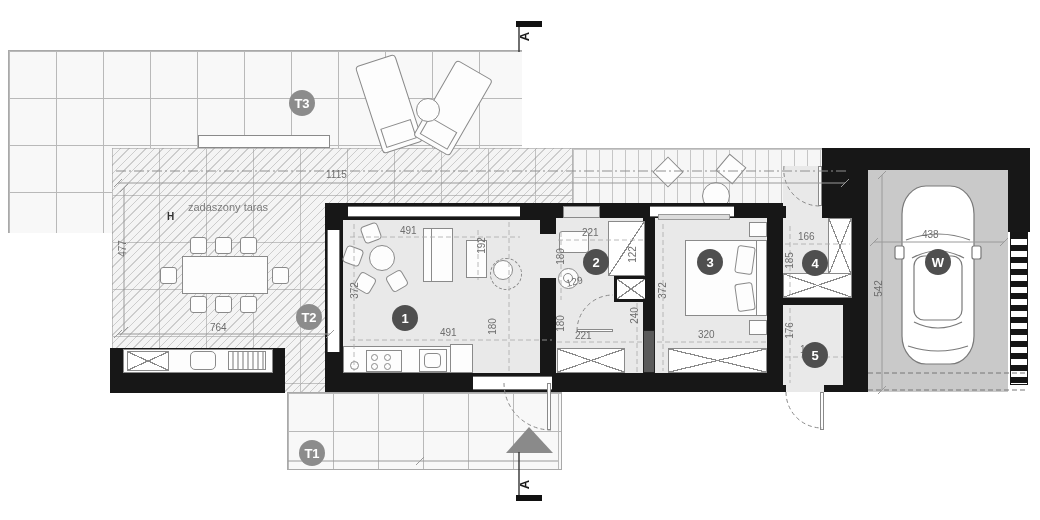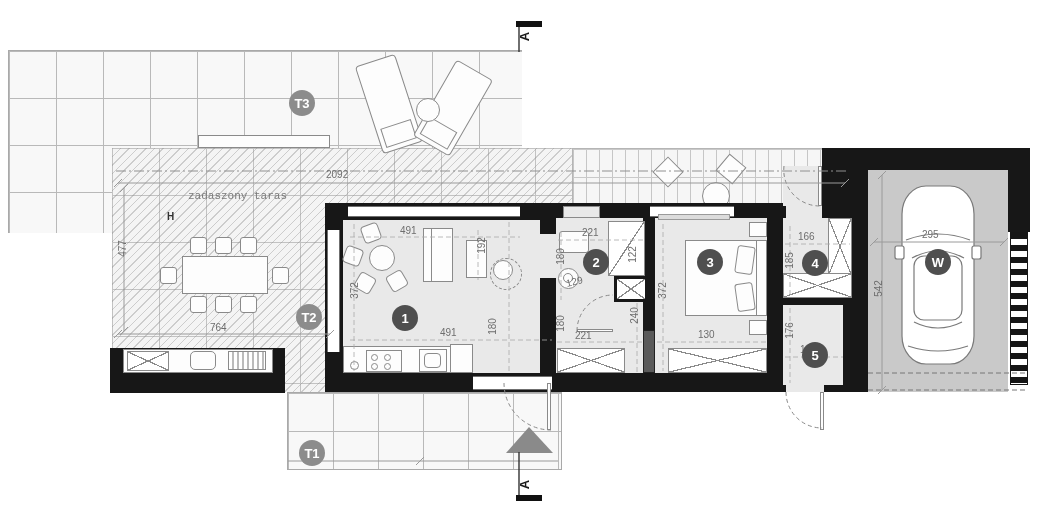--- a/index.html
+++ b/index.html
@@ -243,34 +243,34 @@
   <div class="abs badge tbadge" style="left:289px;top:90px;">T3</div>
   <div class="abs badge tbadge" style="left:296px;top:304px;">T2</div>
   <div class="abs badge tbadge" style="left:299px;top:440px;">T1</div>
   <div class="abs badge rbadge" style="left:392px;top:305px;">1</div>
   <div class="abs badge rbadge" style="left:583px;top:249px;">2</div>
   <div class="abs badge rbadge" style="left:697px;top:249px;">3</div>
   <div class="abs badge rbadge" style="left:802px;top:250px;">4</div>
   <div class="abs badge rbadge" style="left:802px;top:342px;">5</div>
   <div class="abs badge rbadge" style="left:925px;top:249px;">W</div>
 
-  <div class="abs note" style="left:188px;top:190px;font-family:Liberation Mono, monospace;">zadaszony taras</div>
+  <div class="abs note" style="left:188px;top:201px;">zadaszony taras</div>
   <div class="abs" style="left:167px;top:211px;font-size:10px;font-weight:bold;color:#333;z-index:38;">H</div>
 
-  <div class="abs dim" style="left:326px;top:169px;">2092</div>
+  <div class="abs dim" style="left:326px;top:169px;">1115</div>
   <div class="abs dim" style="left:210px;top:322px;">764</div>
   <div class="abs dim" style="left:400px;top:225px;">491</div>
   <div class="abs dim" style="left:440px;top:327px;">491</div>
   <div class="abs dim" style="left:582px;top:227px;">221</div>
   <div class="abs dim" style="left:566px;top:276px;transform:rotate(-14deg);">129</div>
   <div class="abs dim" style="left:575px;top:330px;">221</div>
-  <div class="abs dim" style="left:698px;top:329px;">130</div>
+  <div class="abs dim" style="left:698px;top:329px;">320</div>
   <div class="abs dim" style="left:798px;top:231px;">166</div>
   <div class="abs dim" style="left:800px;top:344px;">166</div>
-  <div class="abs dim" style="left:922px;top:229px;">295</div>
+  <div class="abs dim" style="left:922px;top:229px;">438</div>
 
   <div class="abs dim dimv" style="left:105px;top:243px;">477</div>
   <div class="abs dim dimv" style="left:337px;top:285px;">372</div>
   <div class="abs dim dimv" style="left:464px;top:240px;">192</div>
   <div class="abs dim dimv" style="left:475px;top:321px;">180</div>
   <div class="abs dim dimv" style="left:543px;top:251px;">180</div>
   <div class="abs dim dimv" style="left:543px;top:318px;">180</div>
   <div class="abs dim dimv" style="left:615px;top:249px;">122</div>
   <div class="abs dim dimv" style="left:617px;top:310px;">240</div>
   <div class="abs dim dimv" style="left:645px;top:285px;">372</div>

